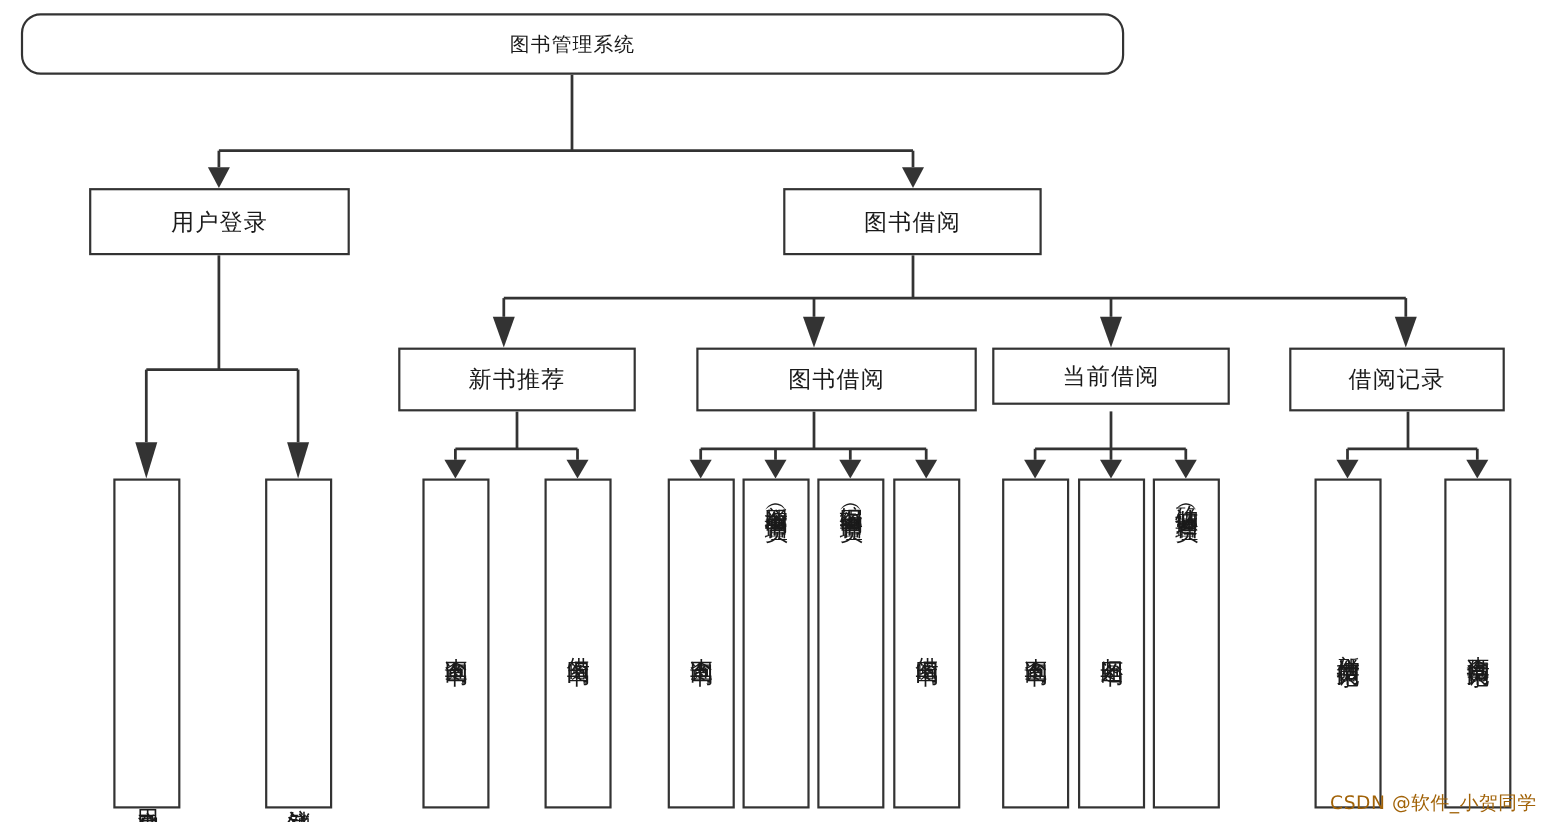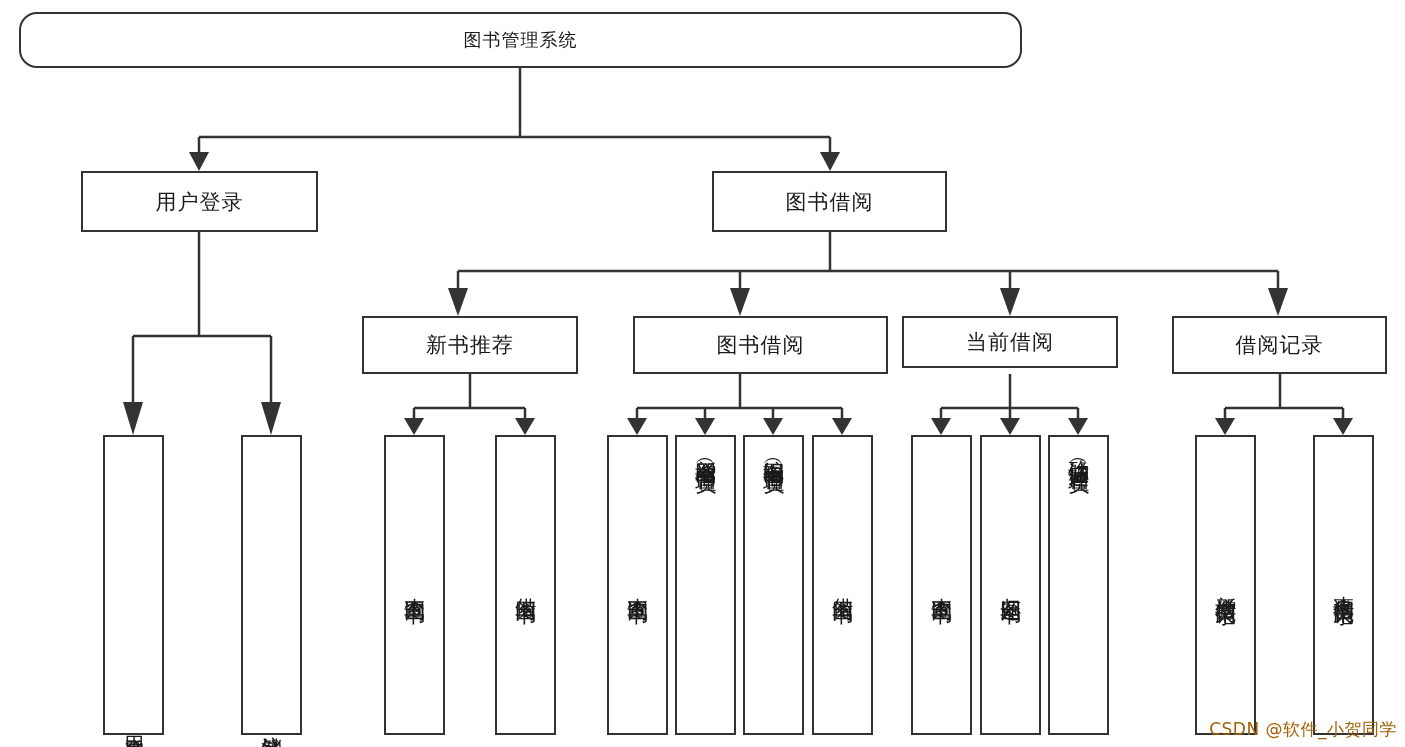--- a/index.html
+++ b/index.html
@@ -147,21 +147,21 @@
   </div>
 
   <div class="node h" style="left:633px;top:316px;width:255px;height:58px;">
     <span>图书借阅</span>
   </div>
 
   <div class="node h" style="left:902px;top:316px;width:216px;height:52px;">
     <span>当前借阅</span>
   </div>
 
-  <div class="node h" style="left:1172px;top:316px;width:215px;height:58px;">
+  <div class="node h" style="left:1172px;top:316px;width:196px;height:58px;">
     <span>借阅记录</span>
   </div>
 
   <div class="node v align-bottom" style="left:103px;top:435px;width:61px;height:300px;">
     <span class="vtext">用户登录</span>
   </div>
 
   <div class="node v align-bottom" style="left:241px;top:435px;width:61px;height:300px;">
     <span class="vtext">注销登录</span>
   </div>

